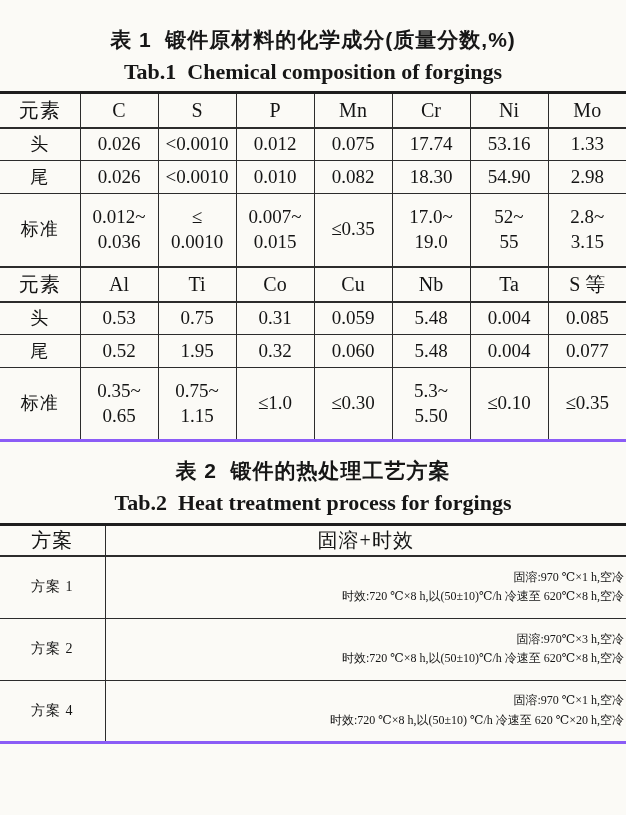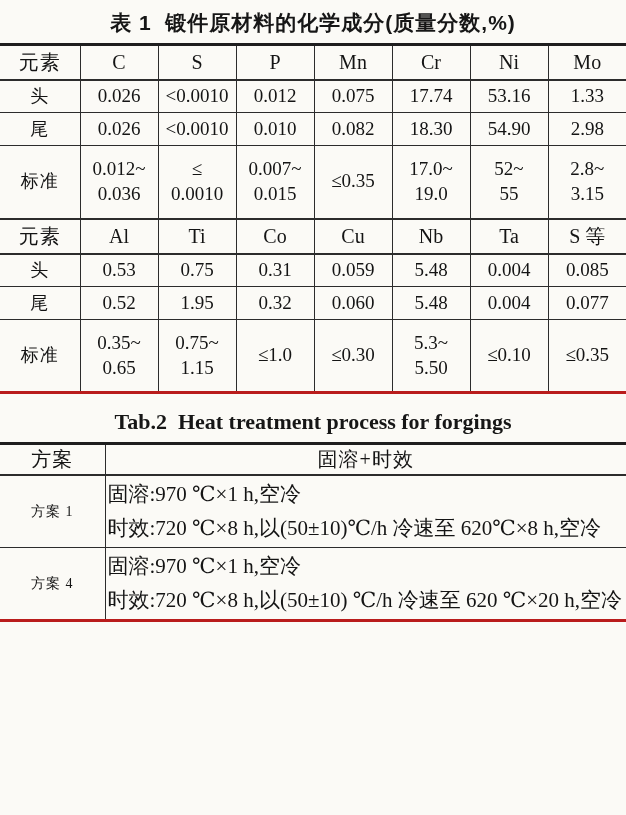--- a/index.html
+++ b/index.html
@@ -4,21 +4,21 @@
 <style>
   html,body{margin:0;padding:0;}
   body{background:#fbfaf6;}
   .page{
     position:relative;
     width:626px;height:815px;
     background:#fbfaf6;
     color:#161616;
     overflow:hidden;
     box-sizing:border-box;
-    padding-top:9px;
+    padding-top:26px;
   }
   .h-zh{
     font-family:"Liberation Sans","DejaVu Sans",sans-serif;
     font-weight:bold;
     font-size:21px;
     text-align:center;
     white-space:pre-wrap;
     margin:0 0 5px 0;
     letter-spacing:1px;
   }
@@ -28,21 +28,21 @@
     font-size:22px;
     text-align:center;
     white-space:pre-wrap;
     margin:0 0 3px 0;
   }
   table{
     border-collapse:collapse;
     table-layout:fixed;
     width:626px;
     border-top:3px solid #1e1e1e;
-    border-bottom:3px solid #b91c1c;
+    border-bottom:3px solid #8b5cf6;
   }
   td{
     border:1px solid #2c2c2c;
     text-align:center;
     vertical-align:middle;
     font-family:"Liberation Serif","DejaVu Serif",serif;
     font-size:19px;
     color:#141414;
     padding:1px 1px;
     overflow:hidden;
@@ -56,33 +56,34 @@
   .t1 tr.hdr{height:35px;}
   .t1 tr.std{height:73px;}
   .t1 tr.std td{white-space:pre-line;line-height:1.3;border-bottom-width:2px;}
   .t2{margin-top:7px;}
   .t2 tr.hdr{height:28px;}
   .t2 tr.planrow{height:62px;}
   .t2 td.plan{font-size:14px;letter-spacing:1px;}
   .t2 td.proc{padding:2px 2px;}
   .procline{
     font-family:"Liberation Serif","DejaVu Serif",serif;
-    font-size:21px;
+    font-size:12px;
     line-height:1.6;
-    text-align:left;
+    text-align:right;
     white-space:nowrap;
   }
   .spacer{height:15px;}
 </style>
 </head>
 <body>
 
 <div class="page">
 
   <div class="h-zh">表 1  锻件原材料的化学成分(质量分数,%)</div>
+  <div class="h-en">Tab.1  Chemical composition of forgings</div>
 
   <table class="t1">
     <colgroup>
       <col style="width:80px">
       <col style="width:78px">
         <col style="width:78px">
         <col style="width:78px">
       <col style="width:78px">
         <col style="width:78px">
         <col style="width:78px">
@@ -176,40 +177,48 @@
           <td>5.3~
 5.50</td>
           <td>≤0.10</td>
           <td>≤0.35</td>
         </tr>
       </tbody>
   </table>
 
   <div class="spacer"></div>
 
+  <div class="h-zh">表 2  锻件的热处理工艺方案</div>
   <div class="h-en">Tab.2  Heat treatment process for forgings</div>
 
   <table class="t2">
     <colgroup>
       <col style="width:105px">
       <col style="width:521px">
     </colgroup>
     <tbody>
       <tr class="hdr">
         <td class="zh">方案</td>
         <td class="zh">固溶+时效</td>
       </tr>
     <tr class="planrow">
           <td class="plan zh">方案 1</td>
           <td class="proc">
             <div class="procline">固溶:970 ℃×1 h,空冷</div>
             <div class="procline">时效:720 ℃×8 h,以(50±10)℃/h 冷速至 620℃×8 h,空冷</div>
           </td>
         </tr>
         <tr class="planrow">
+          <td class="plan zh">方案 2</td>
+          <td class="proc">
+            <div class="procline">固溶:970℃×3 h,空冷</div>
+            <div class="procline">时效:720 ℃×8 h,以(50±10)℃/h 冷速至 620℃×8 h,空冷</div>
+          </td>
+        </tr>
+        <tr class="planrow">
           <td class="plan zh">方案 4</td>
           <td class="proc">
             <div class="procline">固溶:970 ℃×1 h,空冷</div>
             <div class="procline">时效:720 ℃×8 h,以(50±10) ℃/h 冷速至 620 ℃×20 h,空冷</div>
           </td>
         </tr>
       </tbody>
   </table>
 
 </div>

